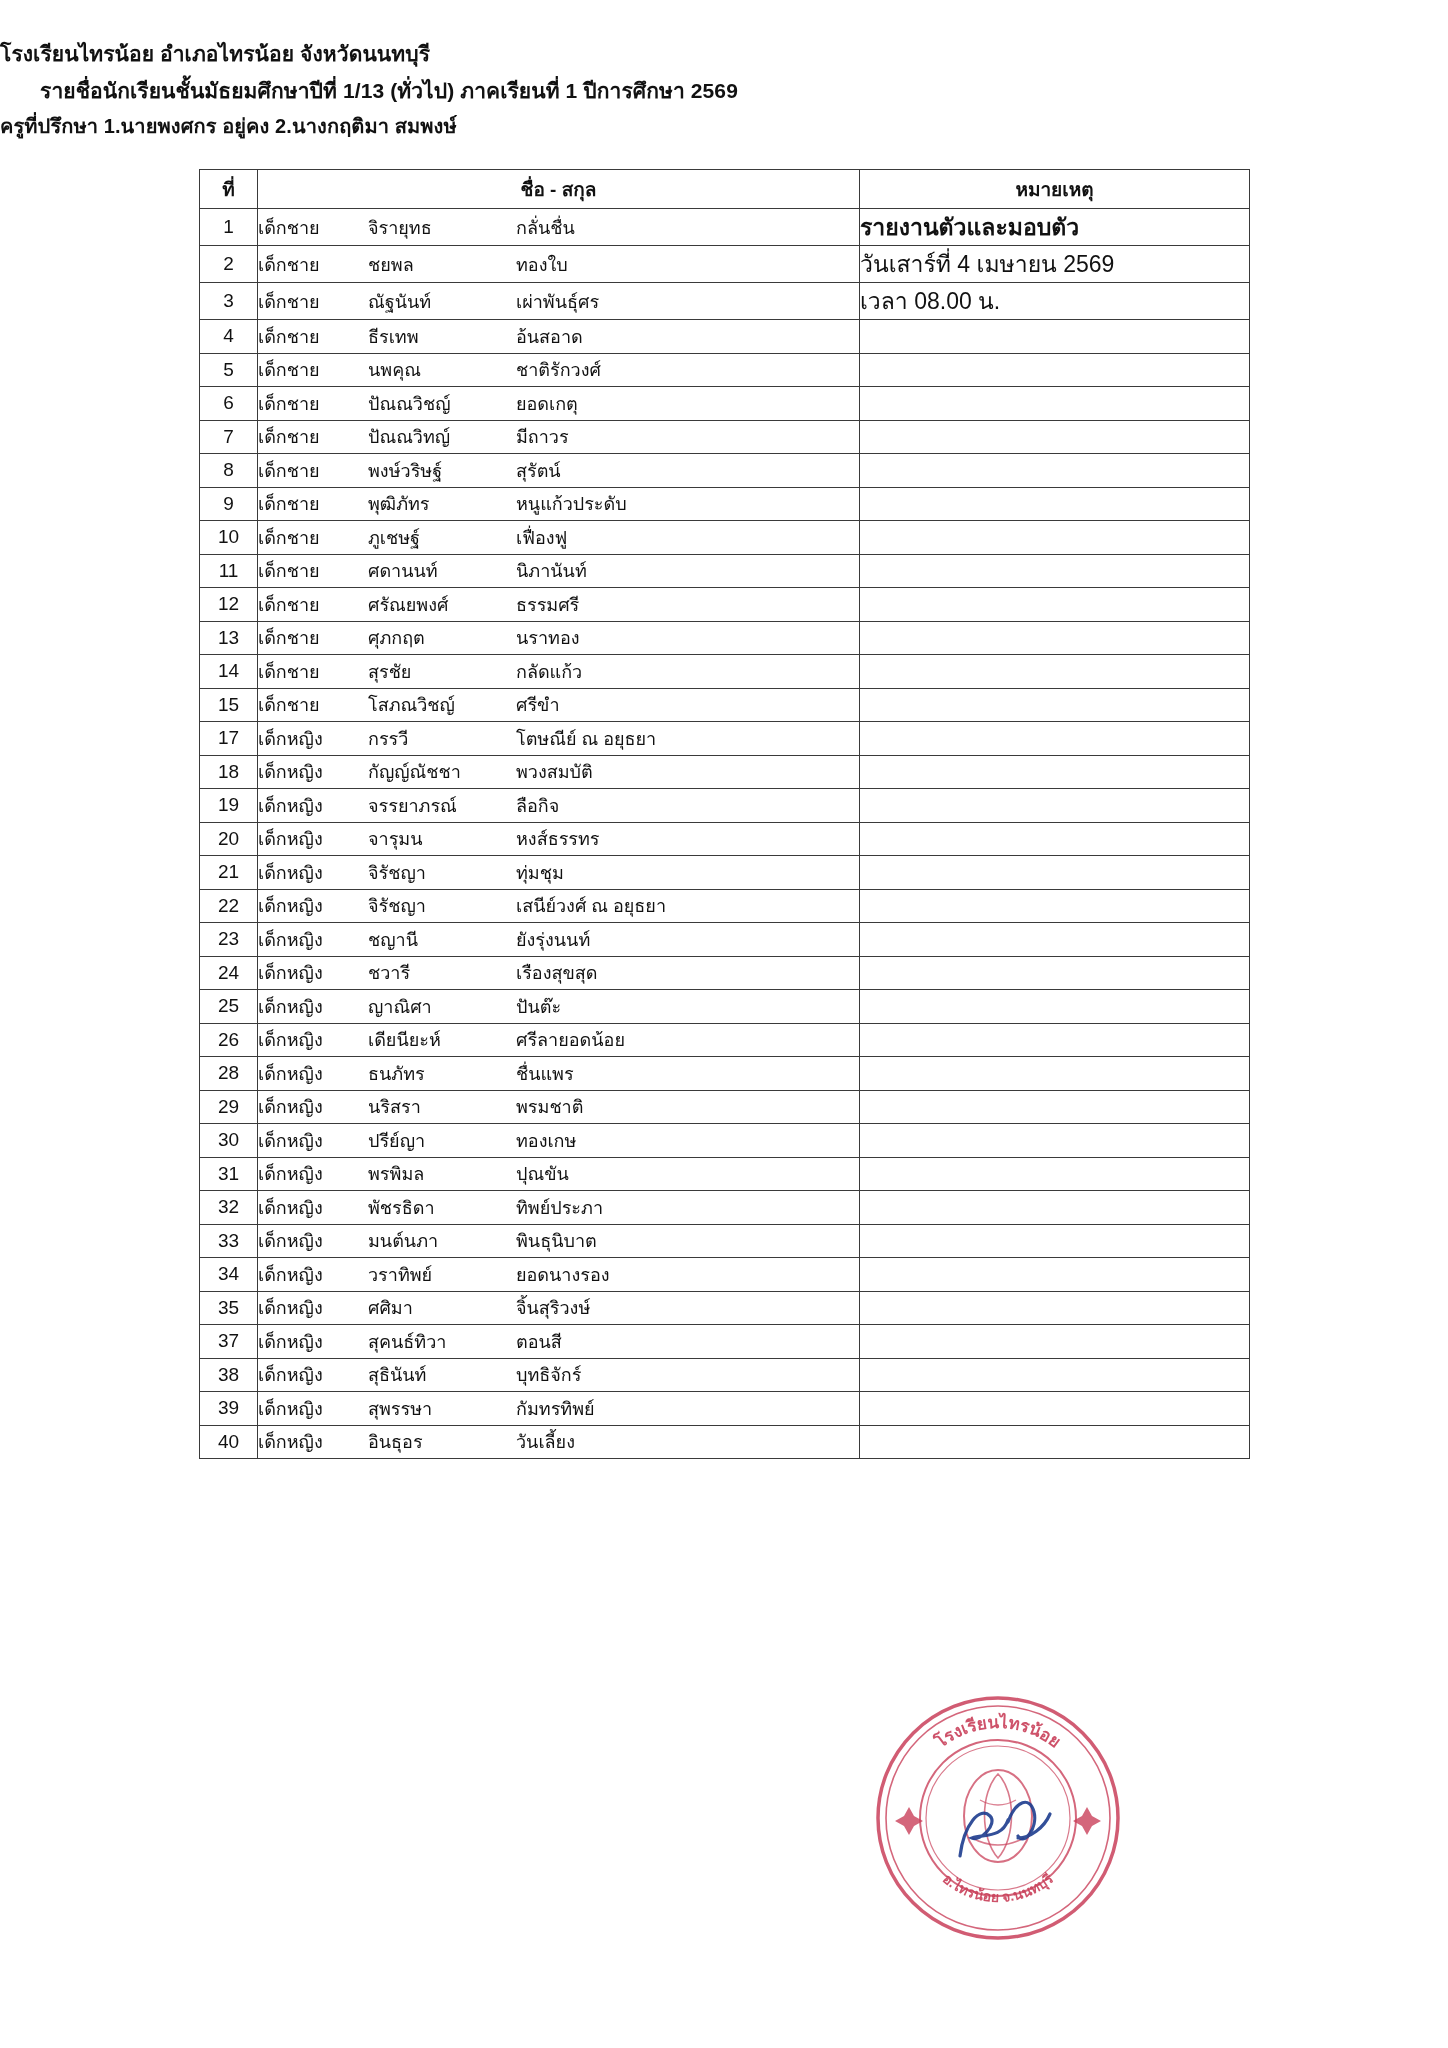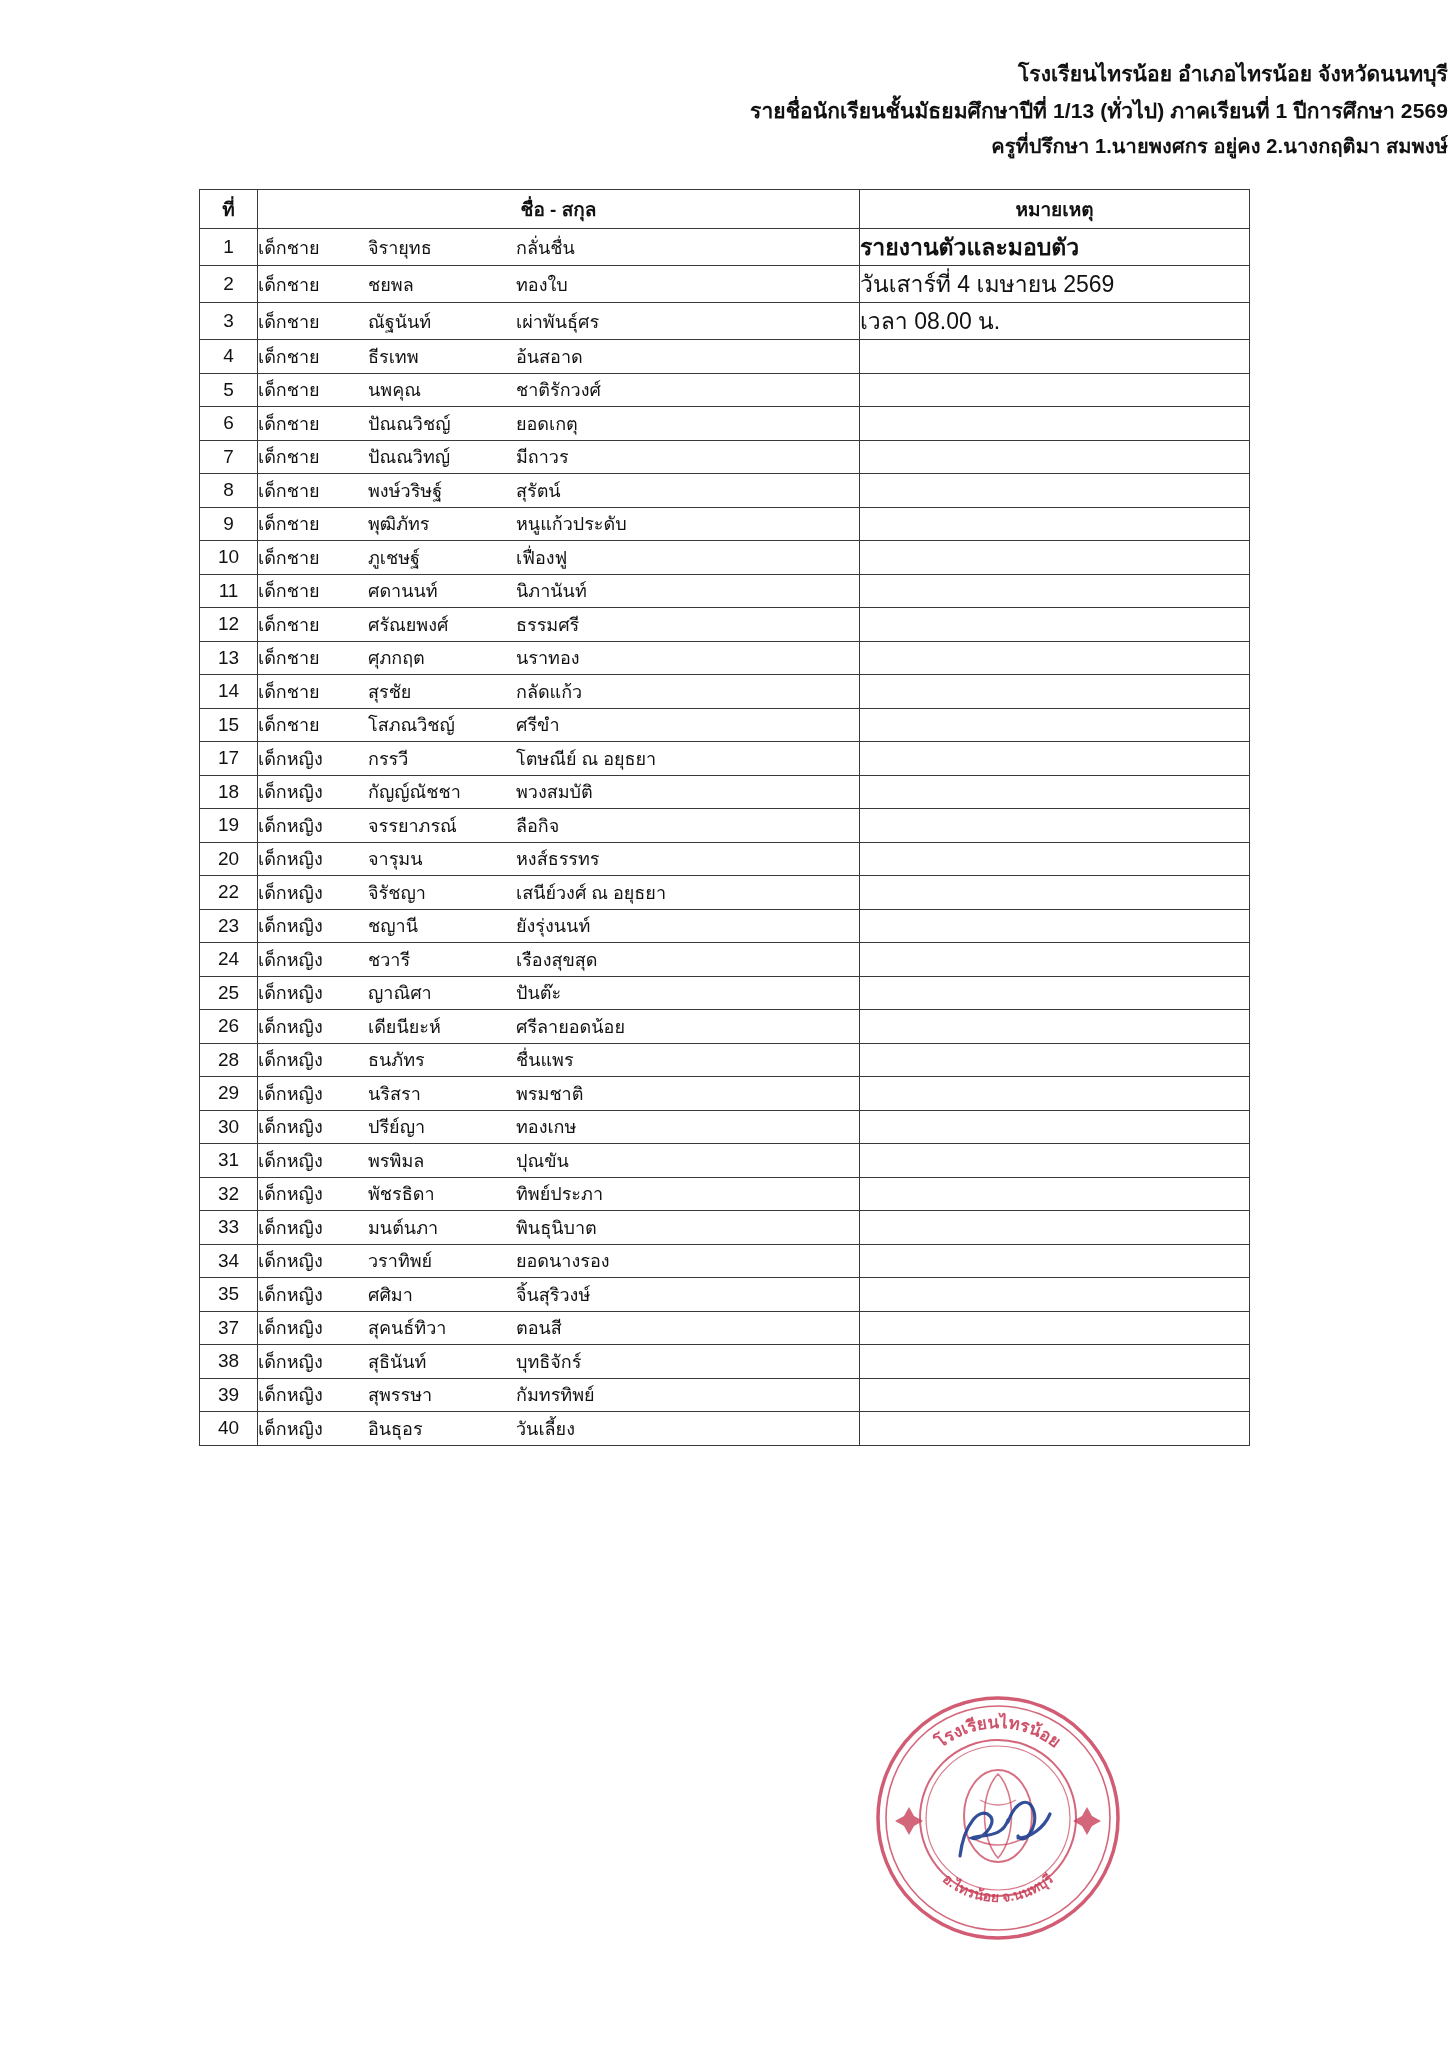--- a/index.html
+++ b/index.html
@@ -18,22 +18,22 @@
   }
 
   .page {
     position: absolute;
     inset: 0;
     padding: 0;
   }
 
   
   .doc-header {
-    text-align: right;
-    padding-top: 58px;
+    text-align: left;
+    padding-top: 38px;
     line-height: 1.5;
   }
   .doc-header .line {
     font-size: 21px;
     font-weight: 700;
     letter-spacing: 0.1px;
     color: #111;
     margin: 0 0 5px 0;
   }
   .doc-header .line.l2 { font-size: 21px; margin-left: 40px; }
@@ -337,20 +337,31 @@
             <td class="name">
               <div class="name-inner">
                 <span class="title">เด็กหญิง</span>
                 <span class="given">จารุมน</span>
                 <span class="surname">หงส์ธรรทร</span>
               </div>
             </td>
             <td class="note"></td>
           </tr>
           <tr>
+            <td class="no">21</td>
+            <td class="name">
+              <div class="name-inner">
+                <span class="title">เด็กหญิง</span>
+                <span class="given">จิรัชญา</span>
+                <span class="surname">ทุ่มชุม</span>
+              </div>
+            </td>
+            <td class="note"></td>
+          </tr>
+          <tr>
             <td class="no">22</td>
             <td class="name">
               <div class="name-inner">
                 <span class="title">เด็กหญิง</span>
                 <span class="given">จิรัชญา</span>
                 <span class="surname">เสนีย์วงศ์ ณ อยุธยา</span>
               </div>
             </td>
             <td class="note"></td>
           </tr>

